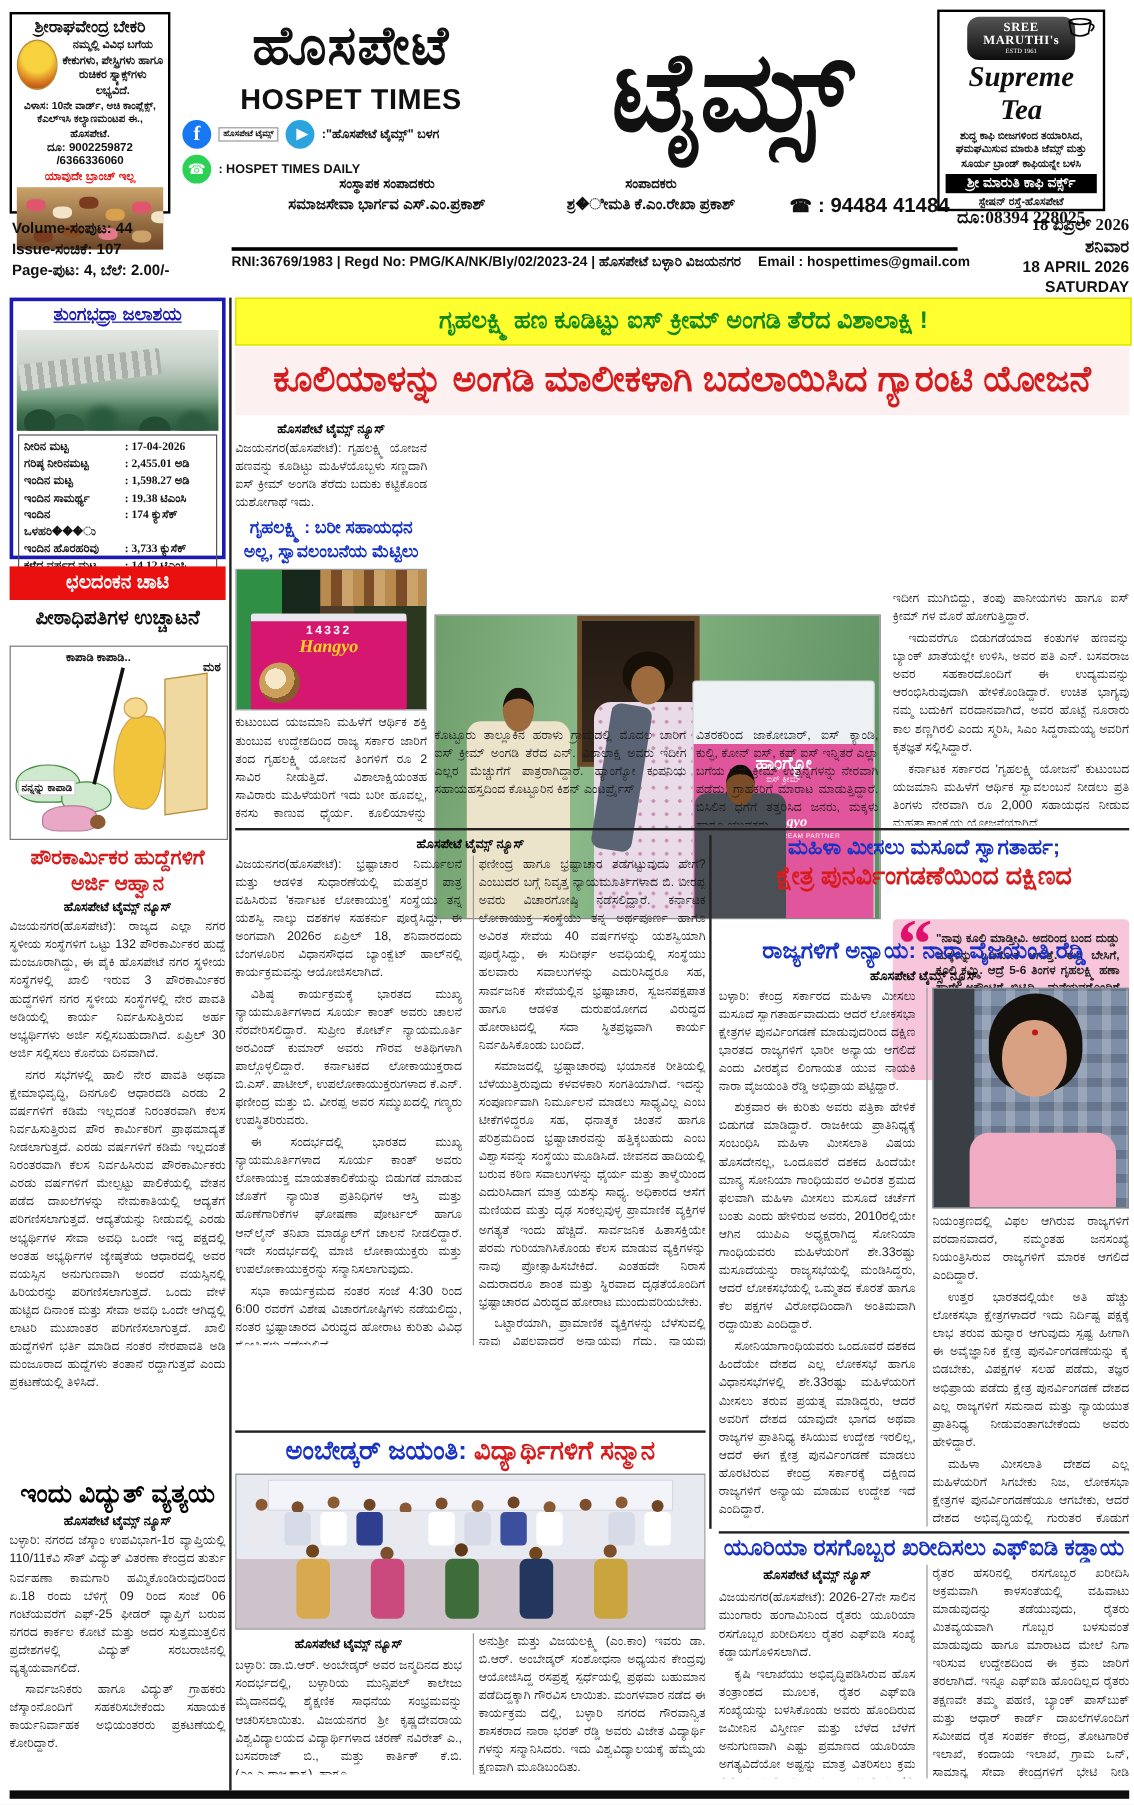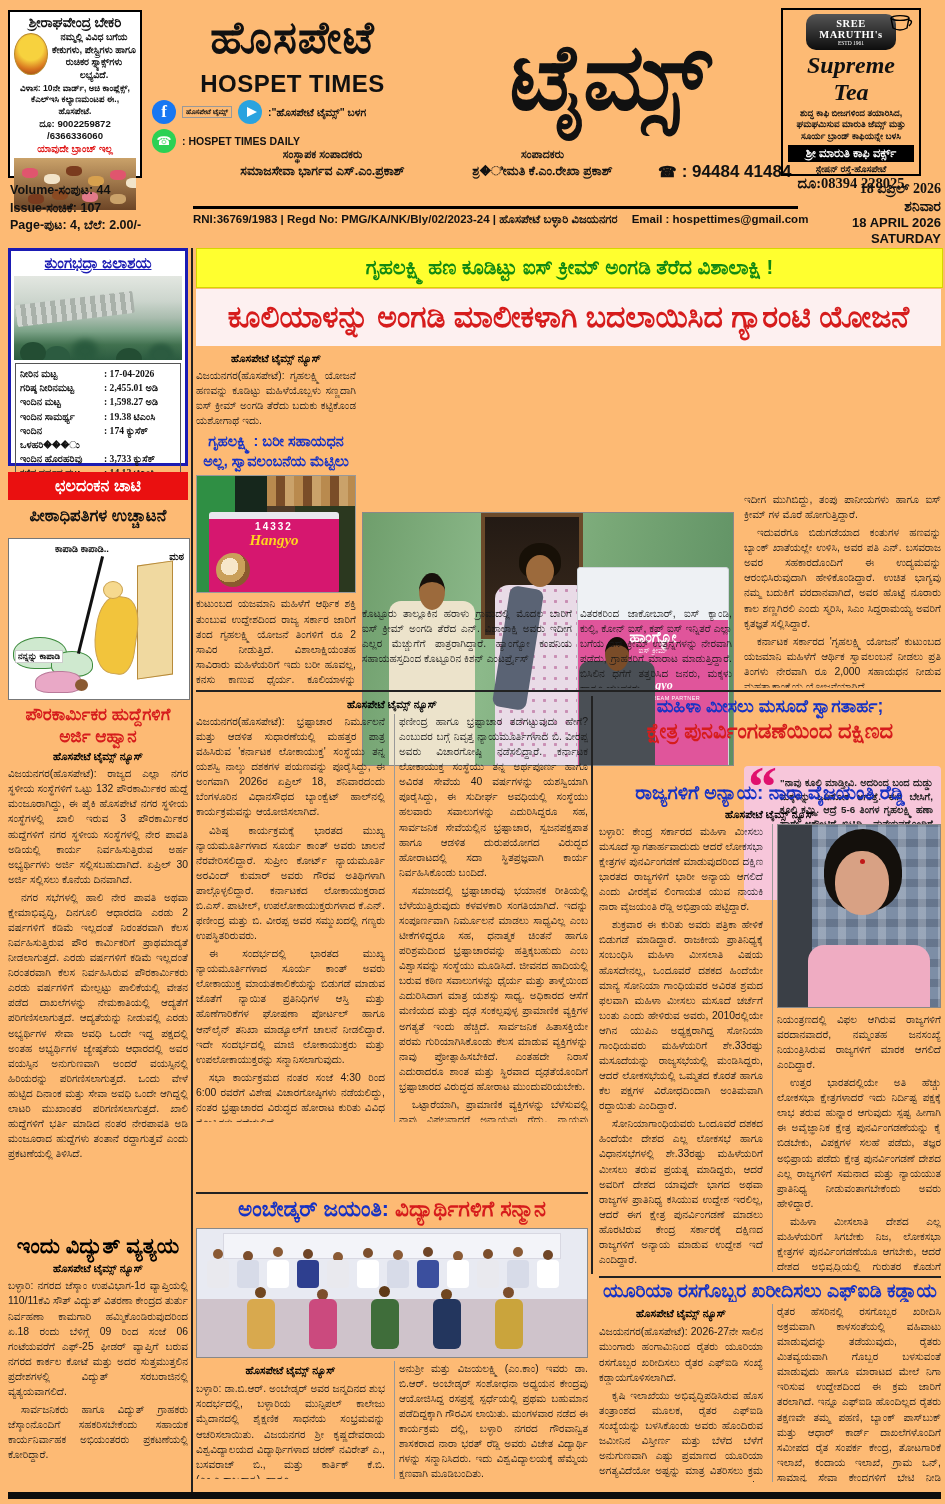--- a/index.html
+++ b/index.html
@@ -1,16 +1,16 @@
 <!DOCTYPE html>
 <html><head>
 <meta charset="utf-8">
 <style>
   html,body{margin:0;padding:0;background:#e9e9e9;}
-  .page{position:relative;width:945px;height:1504px;background:#fdba74;margin:0 auto;
+  .page{position:relative;width:945px;height:1504px;background:#ffffff;margin:0 auto;
         font-family:"Liberation Sans",sans-serif;color:#111;overflow:hidden;}
   .abs{position:absolute;}
   .jtext{font-size:10.4px;line-height:1.45;text-align:justify;color:#1a1a1a;}
   .jtext p{margin:0 0 3px;text-indent:13px;}
   .jtext p.noind{text-indent:0;}
   .byline{font-weight:bold;text-align:center;font-size:10.6px;margin:2px 0 3px;color:#000;}
   .h-red{color:#d61c1c;font-weight:bold;}
   .h-blue{color:#1732c4;font-weight:bold;}
   .center{text-align:center;}
   .ovh{overflow:hidden;}
@@ -387,21 +387,21 @@
     <p>ಇದುವರೆಗೂ ಬಿಡುಗಡೆಯಾದ ಕಂತುಗಳ ಹಣವನ್ನು ಬ್ಯಾಂಕ್ ಖಾತೆಯಲ್ಲೇ ಉಳಿಸಿ, ಅವರ ಪತಿ ಎನ್. ಬಸವರಾಜ ಅವರ ಸಹಕಾರದೊಂದಿಗೆ ಈ ಉದ್ಯಮವನ್ನು ಆರಂಭಿಸಿರುವುದಾಗಿ ಹೇಳಿಕೊಂಡಿದ್ದಾರೆ. ಉಚಿತ ಭಾಗ್ಯವು ನಮ್ಮ ಬದುಕಿಗೆ ವರದಾನವಾಗಿದೆ, ಅವರ ಹೊಟ್ಟೆ ನೂರಾರು ಕಾಲ ಶಣ್ಣಗಿರಲಿ ಎಂದು ಸ್ಮರಿಸಿ, ಸಿಎಂ ಸಿದ್ದರಾಮಯ್ಯ ಅವರಿಗೆ ಕೃತಜ್ಞತೆ ಸಲ್ಲಿಸಿದ್ದಾರೆ.</p>
     <p>ಕರ್ನಾಟಕ ಸರ್ಕಾರದ 'ಗೃಹಲಕ್ಷ್ಮಿ ಯೋಜನೆ' ಕುಟುಂಬದ ಯಜಮಾನಿ ಮಹಿಳೆಗೆ ಆರ್ಥಿಕ ಸ್ವಾವಲಂಬನೆ ನೀಡಲು ಪ್ರತಿ ತಿಂಗಳು ನೇರವಾಗಿ ರೂ 2,000 ಸಹಾಯಧನ ನೀಡುವ ಮಹತ್ವಾಕಾಂಕ್ಷೆಯ ಯೋಜನೆಯಾಗಿದೆ.</p>
   </div>
 
   <div class="abs hline" style="left:196px;top:690px;width:745px;height:2px;"></div>
 
   <div class="abs ovh" style="left:196px;top:696px;width:392px;height:494px;">
     <div class="byline">ಹೊಸಪೇಟೆ ಟೈಮ್ಸ್ ನ್ಯೂಸ್</div>
     <div class="art-cols" style="height:408px;">
       <div class="jtext ovh">
-        <p class="noind">ವಿಜಯನಗರ(ಹೊಸಪೇಟೆ): ಭ್ರಷ್ಟಾಚಾರ ನಿರ್ಮೂಲನೆ ಮತ್ತು ಆಡಳಿತ ಸುಧಾರಣೆಯಲ್ಲಿ ಮಹತ್ತರ ಪಾತ್ರ ವಹಿಸಿರುವ 'ಕರ್ನಾಟಕ ಲೋಕಾಯುಕ್ತ' ಸಂಸ್ಥೆಯು ತನ್ನ ಯಶಸ್ವಿ ನಾಲ್ಕು ದಶಕಗಳ ಪಯಣವನ್ನು ಪೂರೈಸಿದ್ದು, ಈ ಅಂಗವಾಗಿ 2026ರ ಏಪ್ರಿಲ್ 18, ಶನಿವಾರದಂದು ಬೆಂಗಳೂರಿನ ವಿಧಾನಸೌಧದ ಬ್ಯಾಂಕ್ವೆಟ್ ಹಾಲ್‌ನಲ್ಲಿ ಕಾರ್ಯಕ್ರಮವನ್ನು ಆಯೋಜಿಸಲಾಗಿದೆ.</p>
+        <p class="noind">ವಿಜಯನಗರ(ಹೊಸಪೇಟೆ): ಭ್ರಷ್ಟಾಚಾರ ನಿರ್ಮೂಲನೆ ಮತ್ತು ಆಡಳಿತ ಸುಧಾರಣೆಯಲ್ಲಿ ಮಹತ್ತರ ಪಾತ್ರ ವಹಿಸಿರುವ 'ಕರ್ನಾಟಕ ಲೋಕಾಯುಕ್ತ' ಸಂಸ್ಥೆಯು ತನ್ನ ಯಶಸ್ವಿ ನಾಲ್ಕು ದಶಕಗಳ ಸಹಕರ್ನು ಪೂರೈಸಿದ್ದು, ಈ ಅಂಗವಾಗಿ 2026ರ ಏಪ್ರಿಲ್ 18, ಶನಿವಾರದಂದು ಬೆಂಗಳೂರಿನ ವಿಧಾನಸೌಧದ ಬ್ಯಾಂಕ್ವೆಟ್ ಹಾಲ್‌ನಲ್ಲಿ ಕಾರ್ಯಕ್ರಮವನ್ನು ಆಯೋಜಿಸಲಾಗಿದೆ.</p>
         <p>ವಿಶಿಷ್ಠ ಕಾರ್ಯಕ್ರಮಕ್ಕೆ ಭಾರತದ ಮುಖ್ಯ ನ್ಯಾಯಮೂರ್ತಿಗಳಾದ ಸೂರ್ಯ ಕಾಂತ್ ಅವರು ಚಾಲನೆ ನೆರವೇರಿಸಲಿದ್ದಾರೆ. ಸುಪ್ರೀಂ ಕೋರ್ಟ್ ನ್ಯಾಯಮೂರ್ತಿ ಅರವಿಂದ್ ಕುಮಾರ್ ಅವರು ಗೌರವ ಅತಿಥಿಗಳಾಗಿ ಪಾಲ್ಗೊಳ್ಳಲಿದ್ದಾರೆ. ಕರ್ನಾಟಕದ ಲೋಕಾಯುಕ್ತರಾದ ಬಿ.ಎಸ್. ಪಾಟೀಲ್, ಉಪಲೋಕಾಯುಕ್ತರುಗಳಾದ ಕೆ.ಎನ್. ಫಣೀಂದ್ರ ಮತ್ತು ಬಿ. ವೀರಪ್ಪ ಅವರ ಸಮ್ಮುಖದಲ್ಲಿ ಗಣ್ಯರು ಉಪಸ್ಥಿತರಿರುವರು.</p>
         <p>ಈ ಸಂದರ್ಭದಲ್ಲಿ ಭಾರತದ ಮುಖ್ಯ ನ್ಯಾಯಮೂರ್ತಿಗಳಾದ ಸೂರ್ಯ ಕಾಂತ್ ಅವರು ಲೋಕಾಯುಕ್ತ ಮಾಯತಕಾಲಿಕೆಯನ್ನು ಬಿಡುಗಡೆ ಮಾಡುವ ಜೊತೆಗೆ ನ್ಯಾಯಿತ ಪ್ರತಿನಿಧಿಗಳ ಆಸ್ತಿ ಮತ್ತು ಹೊಣೆಗಾರಿಕೆಗಳ ಘೋಷಣಾ ಪೋರ್ಟಲ್ ಹಾಗೂ ಆನ್‌ಲೈನ್ ತನಿಖಾ ಮಾಡ್ಯೂಲ್‌ಗೆ ಚಾಲನೆ ನೀಡಲಿದ್ದಾರೆ. ಇದೇ ಸಂದರ್ಭದಲ್ಲಿ ಮಾಜಿ ಲೋಕಾಯುಕ್ತರು ಮತ್ತು ಉಪಲೋಕಾಯುಕ್ತರನ್ನು ಸನ್ಮಾನಿಸಲಾಗುವುದು.</p>
         <p>ಸಭಾ ಕಾರ್ಯಕ್ರಮದ ನಂತರ ಸಂಜೆ 4:30 ರಿಂದ 6:00 ರವರೆಗೆ ವಿಶೇಷ ವಿಚಾರಗೋಷ್ಠಿಗಳು ನಡೆಯಲಿದ್ದು, ನಂತರ ಭ್ರಷ್ಟಾಚಾರದ ವಿರುದ್ಧದ ಹೋರಾಟ ಕುರಿತು ವಿವಿಧ ಗೋಷ್ಠಿಗಳು ನಡೆಯಲಿವೆ.</p>
 
       </div>
       <div class="jtext ovh col-rule">
         <p class="noind">ಫಣೀಂದ್ರ ಹಾಗೂ ಭ್ರಷ್ಟಾಚಾರ ತಡೆಗಟ್ಟುವುದು ಹೇಗೆ? ಎಂಬುದರ ಬಗ್ಗೆ ನಿವೃತ್ತ ನ್ಯಾಯಮೂರ್ತಿಗಳಾದ ಬಿ. ವೀರಪ್ಪ ಅವರು ವಿಚಾರಗೋಷ್ಠಿ ನಡೆಸಲಿದ್ದಾರೆ. ಕರ್ನಾಟಕ ಲೋಕಾಯುಕ್ತ ಸಂಸ್ಥೆಯು ತನ್ನ ಅರ್ಥಪೂರ್ಣ ಹಾಗೂ ಅವಿರತ ಸೇವೆಯ 40 ವರ್ಷಗಳನ್ನು ಯಶಸ್ವಿಯಾಗಿ ಪೂರೈಸಿದ್ದು, ಈ ಸುದೀರ್ಘ ಅವಧಿಯಲ್ಲಿ ಸಂಸ್ಥೆಯು ಹಲವಾರು ಸವಾಲುಗಳನ್ನು ಎದುರಿಸಿದ್ದರೂ ಸಹ, ಸಾರ್ವಜನಿಕ ಸೇವೆಯಲ್ಲಿನ ಭ್ರಷ್ಟಾಚಾರ, ಸ್ವಜನಪಕ್ಷಪಾತ ಹಾಗೂ ಆಡಳಿತ ದುರುಪಯೋಗದ ವಿರುದ್ಧದ ಹೋರಾಟದಲ್ಲಿ ಸದಾ ಸ್ಥಿತಪ್ರಜ್ಞವಾಗಿ ಕಾರ್ಯ ನಿರ್ವಹಿಸಿಕೊಂಡು ಬಂದಿದೆ.</p>
         <p>ಸಮಾಜದಲ್ಲಿ ಭ್ರಷ್ಟಾಚಾರವು ಭಯಾನಕ ರೀತಿಯಲ್ಲಿ ಬೆಳೆಯುತ್ತಿರುವುದು ಕಳವಳಕಾರಿ ಸಂಗತಿಯಾಗಿದೆ. ಇದನ್ನು ಸಂಪೂರ್ಣವಾಗಿ ನಿರ್ಮೂಲನೆ ಮಾಡಲು ಸಾಧ್ಯವಿಲ್ಲ ಎಂಬ ಟೀಕೆಗಳಿದ್ದರೂ ಸಹ, ಧನಾತ್ಮಕ ಚಿಂತನೆ ಹಾಗೂ ಪರಿಶ್ರಮದಿಂದ ಭ್ರಷ್ಟಾಚಾರವನ್ನು ಹತ್ತಿಕ್ಕಬಹುದು ಎಂಬ ವಿಶ್ವಾಸವನ್ನು ಸಂಸ್ಥೆಯು ಮೂಡಿಸಿದೆ. ಜೀವನದ ಹಾದಿಯಲ್ಲಿ ಬರುವ ಕಠಿಣ ಸವಾಲುಗಳನ್ನು ಧೈರ್ಯ ಮತ್ತು ತಾಳ್ಮೆಯಿಂದ ಎದುರಿಸಿದಾಗ ಮಾತ್ರ ಯಶಸ್ಸು ಸಾಧ್ಯ. ಅಧಿಕಾರದ ಆಸೆಗೆ ಮಣಿಯದ ಮತ್ತು ದೃಢ ಸಂಕಲ್ಪವುಳ್ಳ ಪ್ರಾಮಾಣಿಕ ವ್ಯಕ್ತಿಗಳ ಅಗತ್ಯತೆ ಇಂದು ಹೆಚ್ಚಿದೆ. ಸಾರ್ವಜನಿಕ ಹಿತಾಸಕ್ತಿಯೇ ಪರಮ ಗುರಿಯಾಗಿಸಿಕೊಂಡು ಕೆಲಸ ಮಾಡುವ ವ್ಯಕ್ತಿಗಳನ್ನು ನಾವು ಪ್ರೋತ್ಸಾಹಿಸಬೇಕಿದೆ. ಎಂತಹದೇ ನಿರಾಸೆ ಎದುರಾದರೂ ಶಾಂತ ಮತ್ತು ಸ್ಥಿರವಾದ ದೃಢತೆಯೊಂದಿಗೆ ಭ್ರಷ್ಟಾಚಾರದ ವಿರುದ್ಧದ ಹೋರಾಟ ಮುಂದುವರಿಯಬೇಕು.</p>
         <p>ಒಟ್ಟಾರೆಯಾಗಿ, ಪ್ರಾಮಾಣಿಕ ವ್ಯಕ್ತಿಗಳನ್ನು ಬೆಳೆಸುವಲ್ಲಿ ನಾವು ವಿಫಲವಾದರೆ ಅನ್ಯಾಯವು ಗೆದ್ದು, ನ್ಯಾಯವು ಮರೆಯಾಗುವ ಅಪಾಯವಿದೆ ಎಂದು ಸಂಸ್ಥೆಯು ಎಚ್ಚರಿಸಿದೆ. ಸವಾಲುಗಳೇ ವ್ಯಕ್ತಿಯನ್ನು ಪರಿಪೂರ್ಣ ಗೊಳಿಸುತ್ತವೆ ಎಂಬ ಧ್ಯೇಯವಾಕ್ಯದೊಂದಿಗೆ ಲೋಕಾಯುಕ್ತವು ನಾಲ್ಕು ದಶಕಗಳನ್ನು ದಾಟಿ ಮುಂದಿನ ಹೆಜ್ಜೆಯನ್ನು ಇಡುತ್ತಿದೆ.</p>
       </div>

